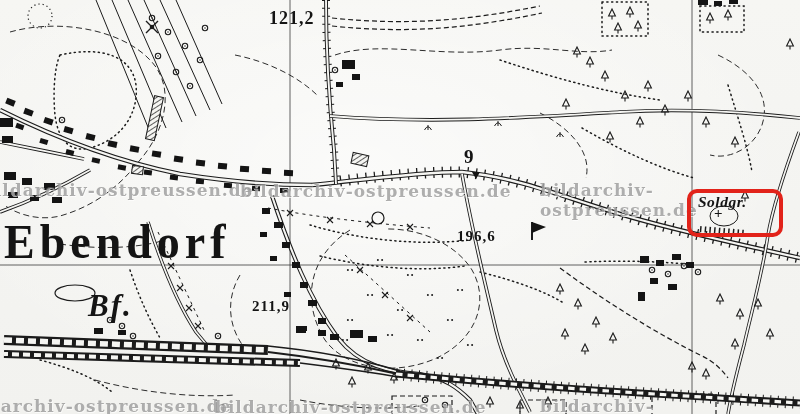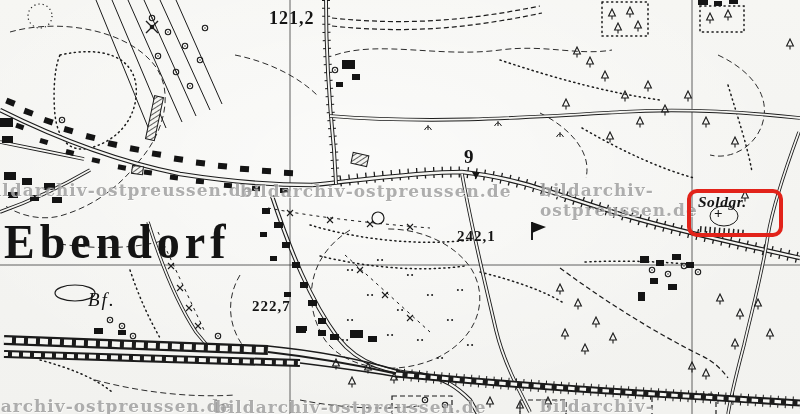--- a/index.html
+++ b/index.html
@@ -6,21 +6,21 @@
   .screen{
     position:relative;width:800px;height:414px;overflow:hidden;
     background:#f5f5f2;
     background-image:radial-gradient(ellipse at 45% 40%, rgba(255,255,255,.6), rgba(0,0,0,0) 70%),
                      linear-gradient(180deg,#f6f6f3 0%,#f2f2ef 100%);
     font-family:"Liberation Serif", serif;color:#141414;
   }
   .map-art{position:absolute;left:0;top:0;}
   .lbl{position:absolute;white-space:nowrap;line-height:1;}
   .lbl-town{left:4px;top:219px;font-size:46px;font-weight:bold;letter-spacing:5px;transform:scaleY(1.04);}
-  .lbl-bf{left:88px;top:290px;font-size:19px;font-weight:normal;font-style:italic;letter-spacing:2px;}
+  .lbl-bf{left:88px;top:290px;font-size:31px;font-weight:bold;font-style:italic;letter-spacing:2px;}
   .lbl-e0{left:269px;top:9px;font-size:18px;font-weight:bold;letter-spacing:1px;}
   .lbl-e1{left:457px;top:229px;font-size:15px;font-weight:bold;letter-spacing:1px;}
   .lbl-e2{left:252px;top:299px;font-size:15px;font-weight:bold;letter-spacing:1px;}
   .lbl-9{left:464px;top:147px;font-size:19px;font-weight:bold;}
   .highlight-box{
     position:absolute;left:687px;top:189px;width:88px;height:40px;
     border:4.5px solid #e2231a;border-radius:10px;
   }
   .lbl-soldgr{left:698px;top:194px;font-size:15.5px;font-weight:600;font-style:italic;letter-spacing:.5px;}
   .lbl-cross{left:714px;top:206px;font-size:15px;font-weight:bold;}
@@ -359,22 +359,22 @@
 
     <g fill="none" stroke="#1b1b1b">
       <ellipse cx="724" cy="216" rx="14" ry="10" stroke-width="1"></ellipse>
       <path d="M700,229 L746,233" stroke-width="6" stroke-dasharray="1.5 3.2"></path>
     </g>
   </svg>
 
   <div class="lbl lbl-town">Ebendorf</div>
   <div class="lbl lbl-bf">Bf.</div>
   <div class="lbl lbl-e0">121,2</div>
-  <div class="lbl lbl-e1">242,1</div>
-  <div class="lbl lbl-e2">222,7</div>
+  <div class="lbl lbl-e1">196,6</div>
+  <div class="lbl lbl-e2">211,9</div>
   <div class="lbl lbl-9">9</div>
 
   <div class="wm wm-r1a">bildarchiv-ostpreussen.de</div>
   <div class="wm wm-r1b">bildarchiv-ostpreussen.de</div>
   <div class="wm wm-r1c">bildarchiv-ostpreussen.de</div>
   <div class="wm wm-r2a">bildarchiv-ostpreussen.de</div>
   <div class="wm wm-r2b">bildarchiv-ostpreussen.de</div>
   <div class="wm wm-r2c">bildarchiv-ostpreussen.de</div>
 
   <div class="highlight-box"></div>

